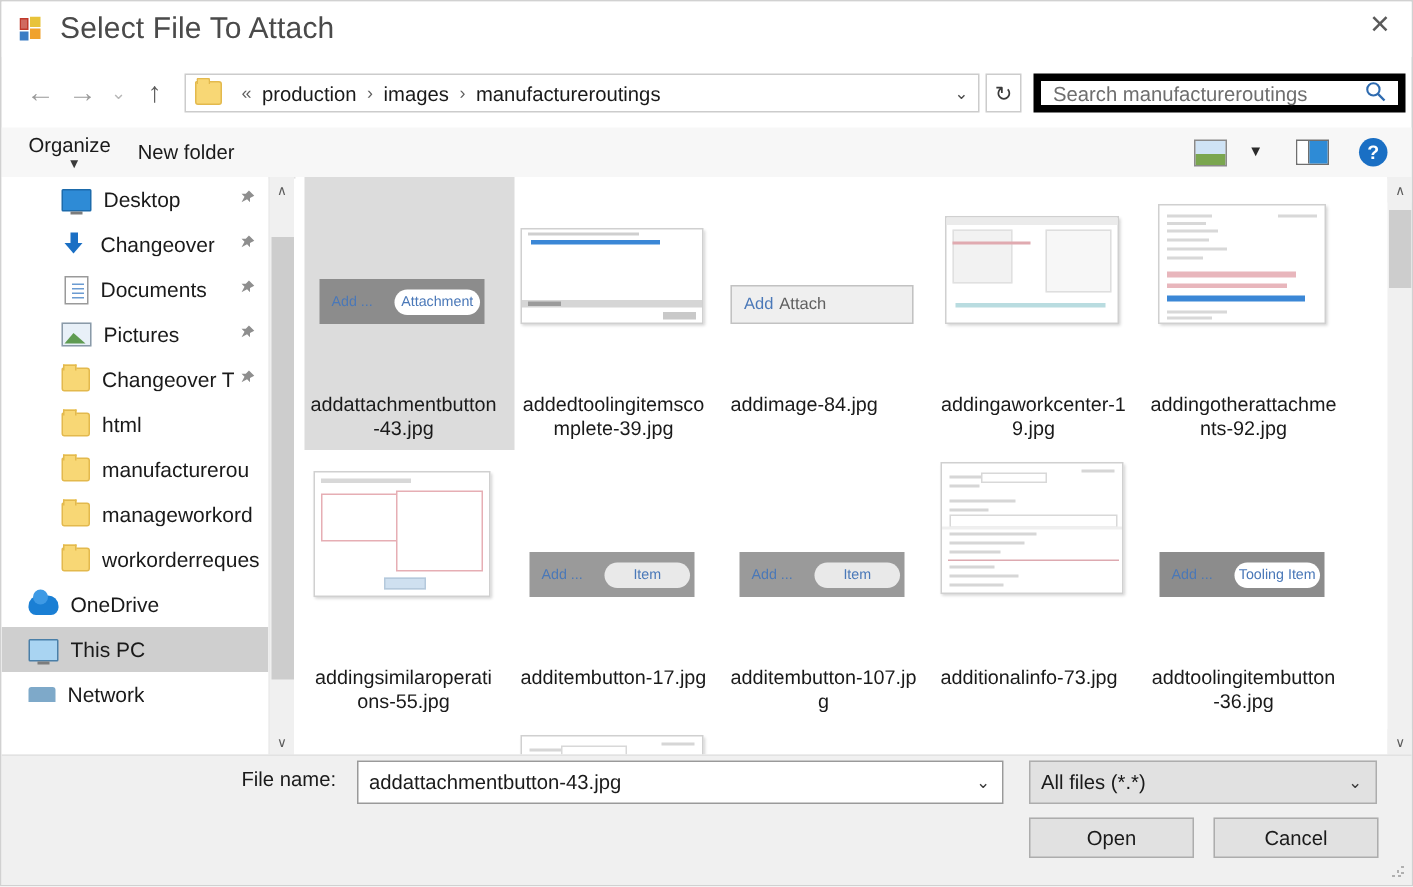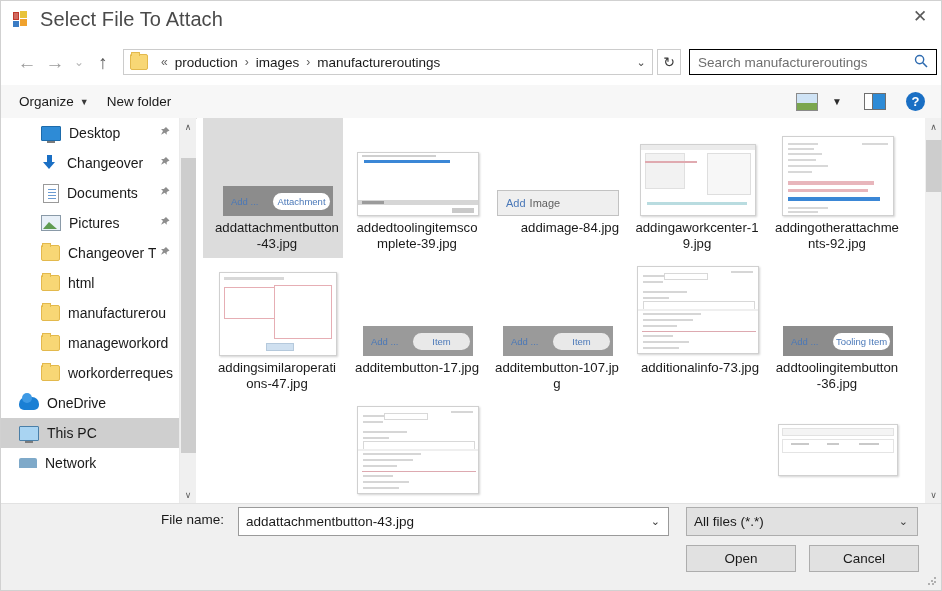--- a/index.html
+++ b/index.html
@@ -115,21 +115,21 @@
     width: 24px; height: 26px;
     border: 1px solid #cccccc;
     background: #ffffff;
     display: flex; align-items: center; justify-content: center;
     color: #3a3a3a; font-size: 14px;
     box-sizing: border-box;
   }
   .searchbox {
     margin-left: 8px;
     width: 248px; height: 26px;
-    border: 1px solid #000000;
+    border: 5px solid #000000;
     background: #ffffff;
     display: flex; align-items: center;
     box-sizing: border-box;
     font-size: 13.5px;
     color: #6e6e6e;
   }
   .searchbox .sb-text { margin-left: 8px; }
   .search-icon {
     margin-left: auto; margin-right: 8px;
     color: #4a6fa5; font-size: 14px;
@@ -140,21 +140,21 @@
     position: absolute;
     left: 0; top: 84px;
     width: 942px; height: 33px;
     background: #f7f7f7;
     border-bottom: 1px solid #e2e2e2;
     display: flex;
     align-items: center;
     font-size: 13.5px;
     color: #1a1a1a;
   }
-  .cmd-item { margin-left: 18px; display: flex; align-items: center; }
+  .cmd-item { margin-left: 18px; display: flex; align-items: center; flex-direction: column; }
   .cmd-caret { margin-left: 6px; font-size: 9px; color: #3a3a3a; }
   .cmd-right { margin-left: auto; display: flex; align-items: center; margin-right: 18px; }
   .view-icon {
     width: 20px; height: 16px;
     border: 1px solid #8a8a8a;
     background: linear-gradient(#cfe3f5 0 55%, #7aa64f 55% 100%);
     position: relative;
     margin-right: 14px;
   }
   .view-caret { color: #2b2b2b; font-size: 10px; margin-right: 22px; }
@@ -330,21 +330,22 @@
     padding-left: 6px;
   }
   .fileitem {
     width: 140px;
     margin-right: 0px;
     padding: 6px 4px 6px 4px;
     box-sizing: border-box;
     text-align: center;
     display: flex;
     flex-direction: column;
-    align-items: flex-end;
+    align-items: flex-start;
+    gap: 42px;
   }
   .fileitem.selected { background: #dcdcdc; }
   .thumb-wrap {
     width: 122px;
     height: 92px;
     display: flex;
     align-items: flex-end;
     justify-content: center;
     margin-bottom: 4px;
   }
@@ -661,21 +662,21 @@
               <div class="ftr2"></div>
               <div class="btns"></div>
             </div>
           </div>
           <div class="fname">addedtoolingitemscomplete-39.jpg</div>
         </div>
         <div class="fileitem">
           <div class="thumb-wrap">
             <div class="tn-plainbtn">
               <span class="blue">Add</span>
-              <span style="margin-left:4px;">Image</span>
+              <span style="margin-left:4px;">Attach</span>
             </div>
           </div>
           <div class="fname">addimage-84.jpg</div>
         </div>
         <div class="fileitem">
           <div class="thumb-wrap">
             <div class="tn-win tn-w2">
               <div class="tbar"></div>
               <div class="lblock"></div>
               <div class="rblock"></div>
@@ -708,21 +709,21 @@
       <div class="filerow">
         <div class="fileitem">
           <div class="thumb-wrap">
             <div class="tn-win tn-w5">
               <div class="ttl"></div>
               <div class="frm"></div>
               <div class="frm2"></div>
               <div class="fbtn"></div>
             </div>
           </div>
-          <div class="fname">addingsimilaroperations-47.jpg</div>
+          <div class="fname">addingsimilaroperations-55.jpg</div>
         </div>
         <div class="fileitem">
           <div class="thumb-wrap">
             <div class="tn-addbtn light">
               <div class="lab">Add ...</div>
               <div class="chip gray">Item</div>
             </div>
           </div>
           <div class="fname">additembutton-17.jpg</div>
         </div>

